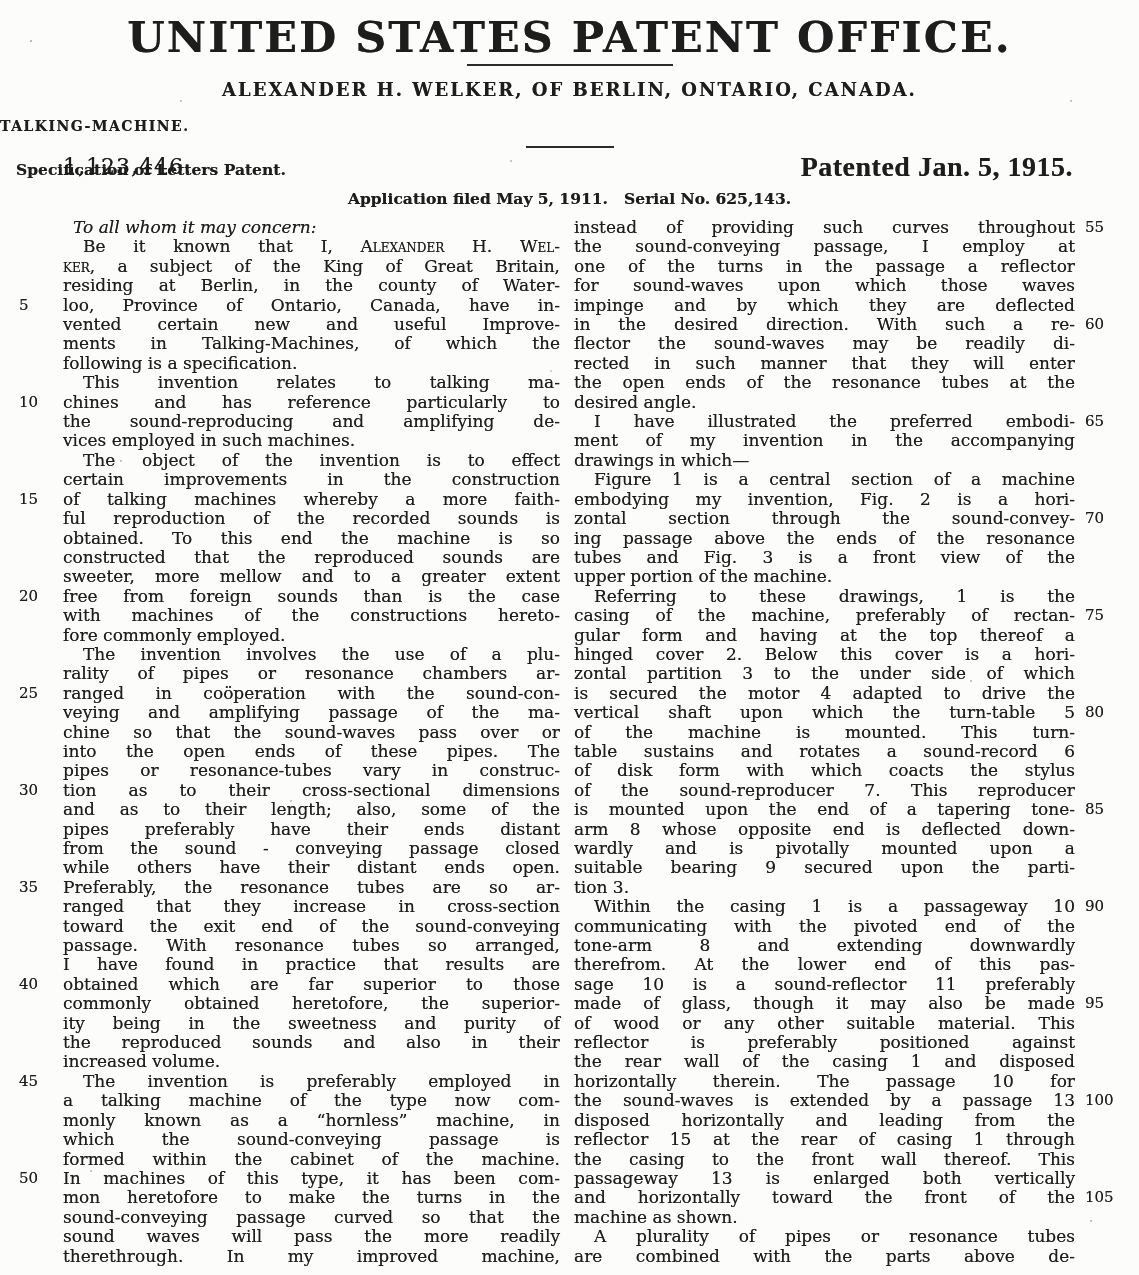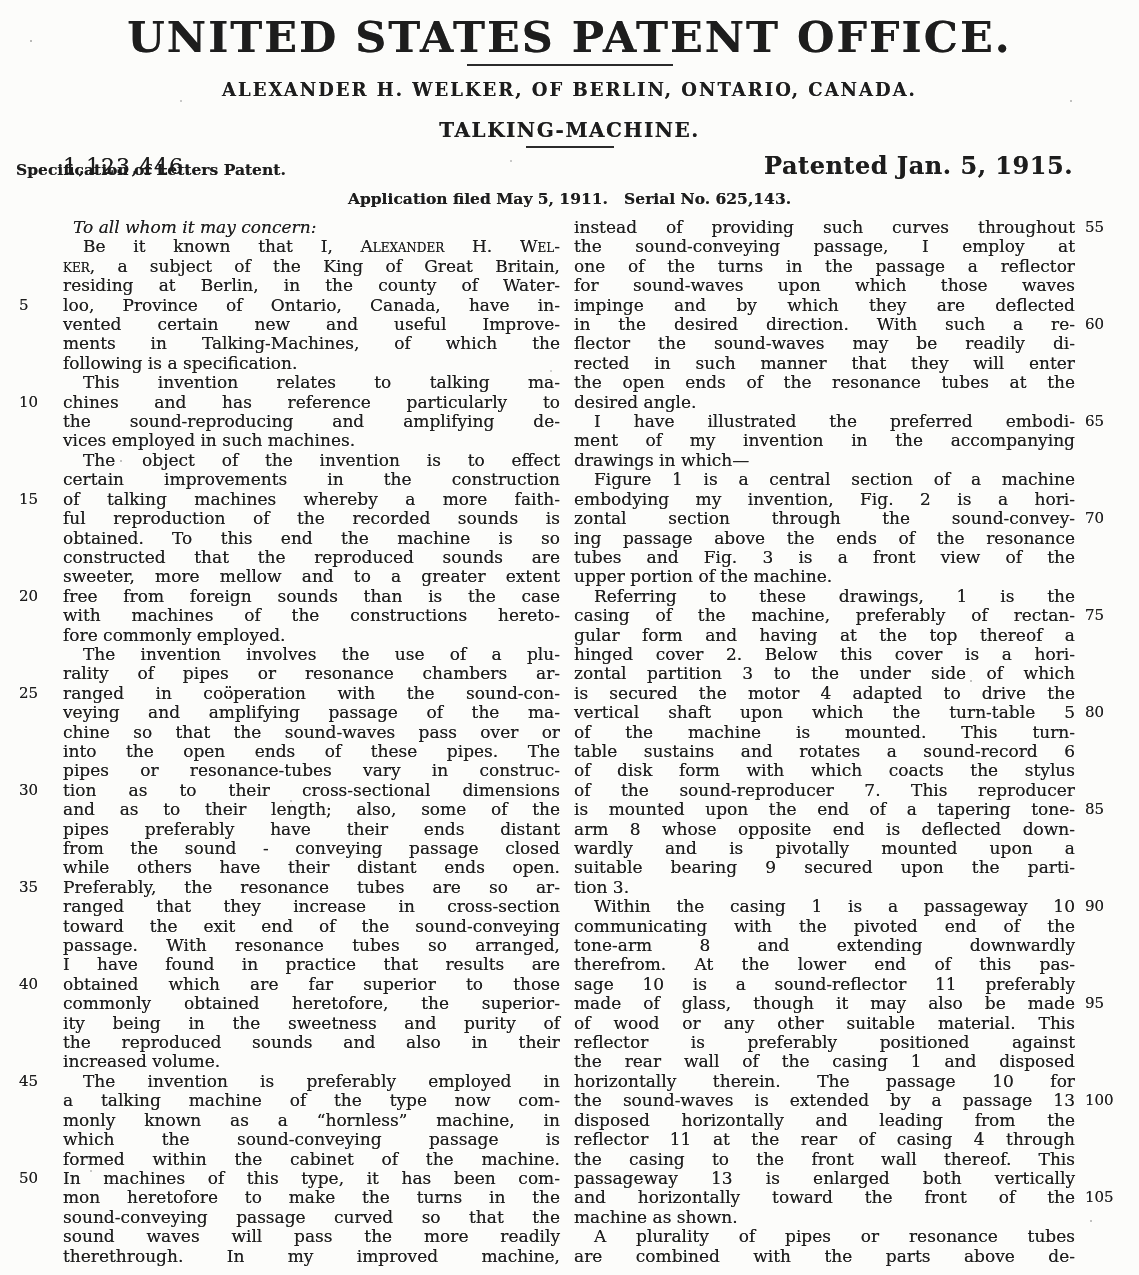--- a/index.html
+++ b/index.html
@@ -32,33 +32,33 @@
   .rule { position:absolute; background:#2b2b2b; height:2px; }
   .rule-title { top:64px; left:50%; width:206px; margin-left:-103px; }
   .rule-small { top:146px; left:50%; width:88px; margin-left:-44px; }
   .inventor-line {
     position:absolute; top:79px; left:0; width:100%;
     text-align:center; font-size:18px; font-weight:bold; letter-spacing:2px;
     white-space:nowrap;
   }
   .invention-title {
     position:absolute; top:118px; left:0; width:100%;
-    text-align:center; font-size:20px; font-weight:bold; letter-spacing:1.5px;
+    text-align:left; font-size:14px; font-weight:bold; letter-spacing:1.5px;
   }
   .patent-number {
     position:absolute; top:154px; left:63px;
     font-size:22px; font-weight:normal; letter-spacing:1px;
   }
   .spec-label {
     position:absolute; top:160px; left:0; width:100%;
     text-align:left; font-size:15.5px; font-weight:bold;padding-left:16px;
   }
   .patented-date {
     position:absolute; top:151px; right:66px;
-    font-size:24px; font-weight:bold; letter-spacing:0.5px;
+    font-size:28px; font-weight:bold; letter-spacing:0.5px;font-family:Liberation Serif, serif;
   }
   .application-line {
     position:absolute; top:189px; left:0; width:100%;
     text-align:center; font-size:15.5px; font-weight:bold;
   }
   .col {
     position:absolute; top:218px;
     font-size:17px; line-height:19.4px;
   }
   .col-left  { left:63px;  width:497px; }
@@ -196,21 +196,21 @@
       <div class="line">tone-arm 8 and extending downwardly</div>
       <div class="line">therefrom. At the lower end of this pas-</div>
       <div class="line">sage 10 is a sound-reflector 11 preferably</div>
       <div class="line"><span class="lnum">95</span>made of glass, though it may also be made</div>
       <div class="line">of wood or any other suitable material. This</div>
       <div class="line">reflector is preferably positioned against</div>
       <div class="line">the rear wall of the casing 1 and disposed</div>
       <div class="line">horizontally therein. The passage 10 for</div>
       <div class="line"><span class="lnum">100</span>the sound-waves is extended by a passage 13</div>
       <div class="line">disposed horizontally and leading from the</div>
-      <div class="line">reflector 11 at the rear of casing 4 through</div>
+      <div class="line">reflector 15 at the rear of casing 1 through</div>
       <div class="line">the casing to the front wall thereof. This</div>
       <div class="line">passageway 13 is enlarged both vertically</div>
       <div class="line"><span class="lnum">105</span>and horizontally toward the front of the</div>
       <div class="line e">machine as shown.</div>
       <div class="line p">A plurality of pipes or resonance tubes</div>
       <div class="line">are combined with the parts above de-</div>
     </div>
 </div>
 
 </body></html>

